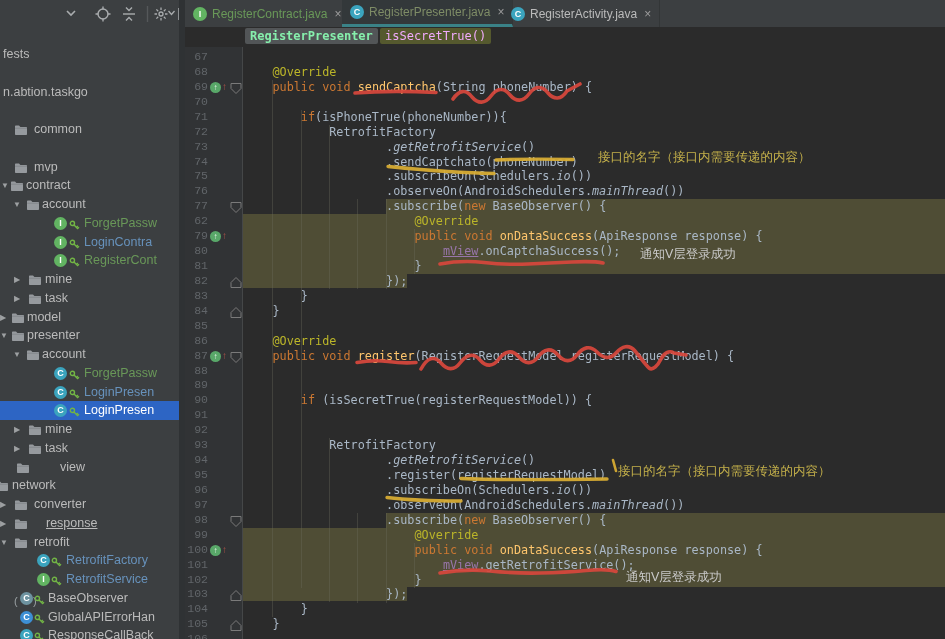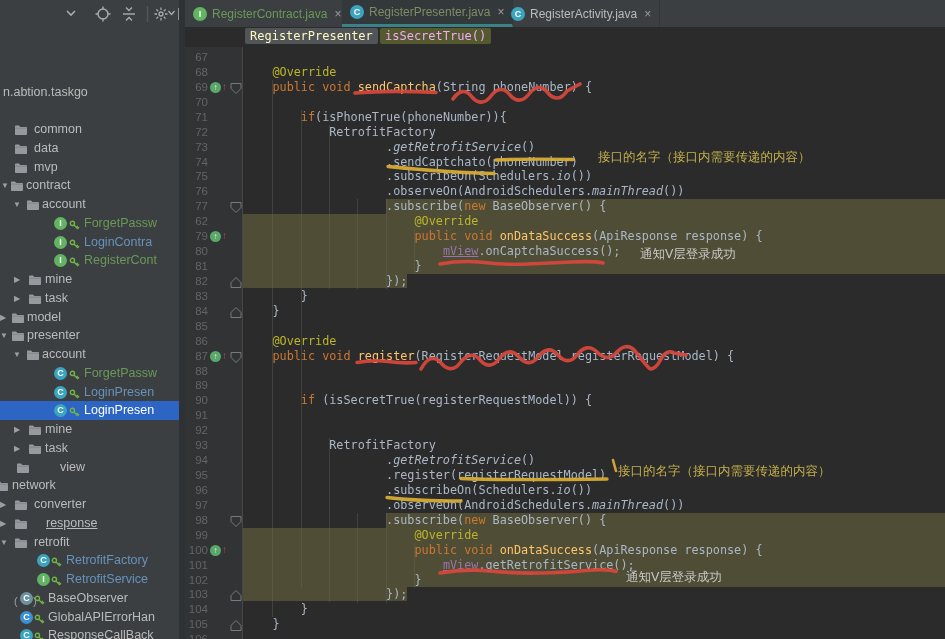--- a/index.html
+++ b/index.html
@@ -30,29 +30,29 @@
   .tab{position:absolute;top:0;height:27px;display:flex;align-items:center;padding:0 8px;box-sizing:border-box;
        font-size:12px;border-right:1px solid #333637;}
   .tab .circ{margin-right:5px;flex:0 0 14px;width:14px;height:14px;line-height:14px;}
   .tab .close{margin-left:7px;color:#9C9C9C;font-size:12px;line-height:12px;}
   .tab.active{background:#33383A;border-bottom:3px solid #3A8287;}
 
   
   #chiprow{position:absolute;left:185px;top:27px;width:760px;height:20px;background:#2B2B2B;}
   .chip{position:absolute;top:1px;height:16px;line-height:16px;padding:0 5px;
         font-family:"DejaVu Sans Mono","Liberation Mono",monospace;font-size:12px;border-radius:2px;}
-  .chip.gray{background:#525557;color:#fef9c3;}
+  .chip.gray{background:#525557;color:#86efac;font-weight:bold;}
   .chip.olive{background:#55592E;color:#f0abfc;}
 
   
   #editor{position:absolute;left:185px;top:47px;width:760px;height:592px;background:#2B2B2B;overflow:hidden;}
   #gutter{position:absolute;left:0;top:0;width:57px;height:592px;background:#313335;}
   #gutter-sep{position:absolute;left:57px;top:0;width:1px;height:592px;background:#454748;}
   .lnum{position:absolute;left:0;width:23px;text-align:right;color:#616569;
-        font-family:Liberation Sans, sans-serif;font-size:11.5px;line-height:14.93px;}
+        font-family:Liberation Mono, monospace;font-size:11.5px;line-height:14.93px;}
   .g-ovr{position:absolute;left:25px;width:30px;height:14.93px;}
   .g-ovr .oc{position:absolute;left:0;top:2px;width:11px;height:11px;border-radius:50%;background:#59A869;
              color:#E8F3E8;font-size:8px;line-height:11px;text-align:center;font-weight:bold;}
   .g-ovr .oa{position:absolute;left:12px;top:0;color:#B05348;font-size:10px;line-height:14px;font-weight:bold;}
   .g-fold{position:absolute;left:45px;width:13px;height:14.93px;}
   .g-fold svg{display:block;margin-top:2px;}
 
   .guide{position:absolute;width:1px;background:rgba(110,110,95,0.35);z-index:3;}
 
   .code-row{position:absolute;left:58px;right:0;height:14.93px;line-height:14.93px;white-space:pre;
@@ -111,36 +111,32 @@
           </svg>
       </span>
       <span class="ph-icon" style="left:176px">
         <svg width="16" height="16" viewBox="0 0 16 16">
           <path d="M3 2 V14" stroke="#A9ACAE" stroke-width="1.5"></path>
           <path d="M13 8 H6 M6 8 L9 5 M6 8 L9 11" stroke="#A9ACAE" stroke-width="1.5" fill="none"></path>
         </svg>
       </span>
     </div>
     <div id="tree">
+        <div class="tree-row" style="top: 18px;">
+          <span class="t-label c-plain" style="left: 3px;">fests</span>
+        </div>
         <div class="tree-row" style="top: 55.5px;">
           <span class="t-label c-plain" style="left: 3px;">n.abtion.taskgo</span>
         </div>
         <div class="tree-row" style="top: 93px;">
           <span class="t-ico" style="left: 14px;"><svg width="14" height="12" viewBox="0 0 14 12">
               <path d="M1 2.5 C1 1.9 1.4 1.5 2 1.5 H5 L6.4 3 H12 C12.6 3 13 3.4 13 4 V10 C13 10.6 12.6 11 12 11 H2 C1.4 11 1 10.6 1 10 Z" fill="#969A9E"></path>
               <path d="M1 4.2 H13" stroke="#7E8286" stroke-width="0.8"></path>
             </svg></span>
           <span class="t-label c-plain" style="left: 34px;">common</span>
-        </div>
-        <div class="tree-row" style="top: 111.75px;">
-          <span class="t-ico" style="left: 14px;"><svg width="14" height="12" viewBox="0 0 14 12">
-              <path d="M1 2.5 C1 1.9 1.4 1.5 2 1.5 H5 L6.4 3 H12 C12.6 3 13 3.4 13 4 V10 C13 10.6 12.6 11 12 11 H2 C1.4 11 1 10.6 1 10 Z" fill="#969A9E"></path>
-              <path d="M1 4.2 H13" stroke="#7E8286" stroke-width="0.8"></path>
-            </svg></span>
-          <span class="t-label c-plain" style="left: 34px;">data</span>
         </div>
         <div class="tree-row" style="top: 130.5px;">
           <span class="t-ico" style="left: 14px;"><svg width="14" height="12" viewBox="0 0 14 12">
               <path d="M1 2.5 C1 1.9 1.4 1.5 2 1.5 H5 L6.4 3 H12 C12.6 3 13 3.4 13 4 V10 C13 10.6 12.6 11 12 11 H2 C1.4 11 1 10.6 1 10 Z" fill="#969A9E"></path>
               <path d="M1 4.2 H13" stroke="#7E8286" stroke-width="0.8"></path>
             </svg></span>
           <span class="t-label c-plain" style="left: 34px;">mvp</span>
         </div>
         <div class="tree-row" style="top: 149.25px;">
           <span class="t-arrow" style="left: 1px;">▼</span>

